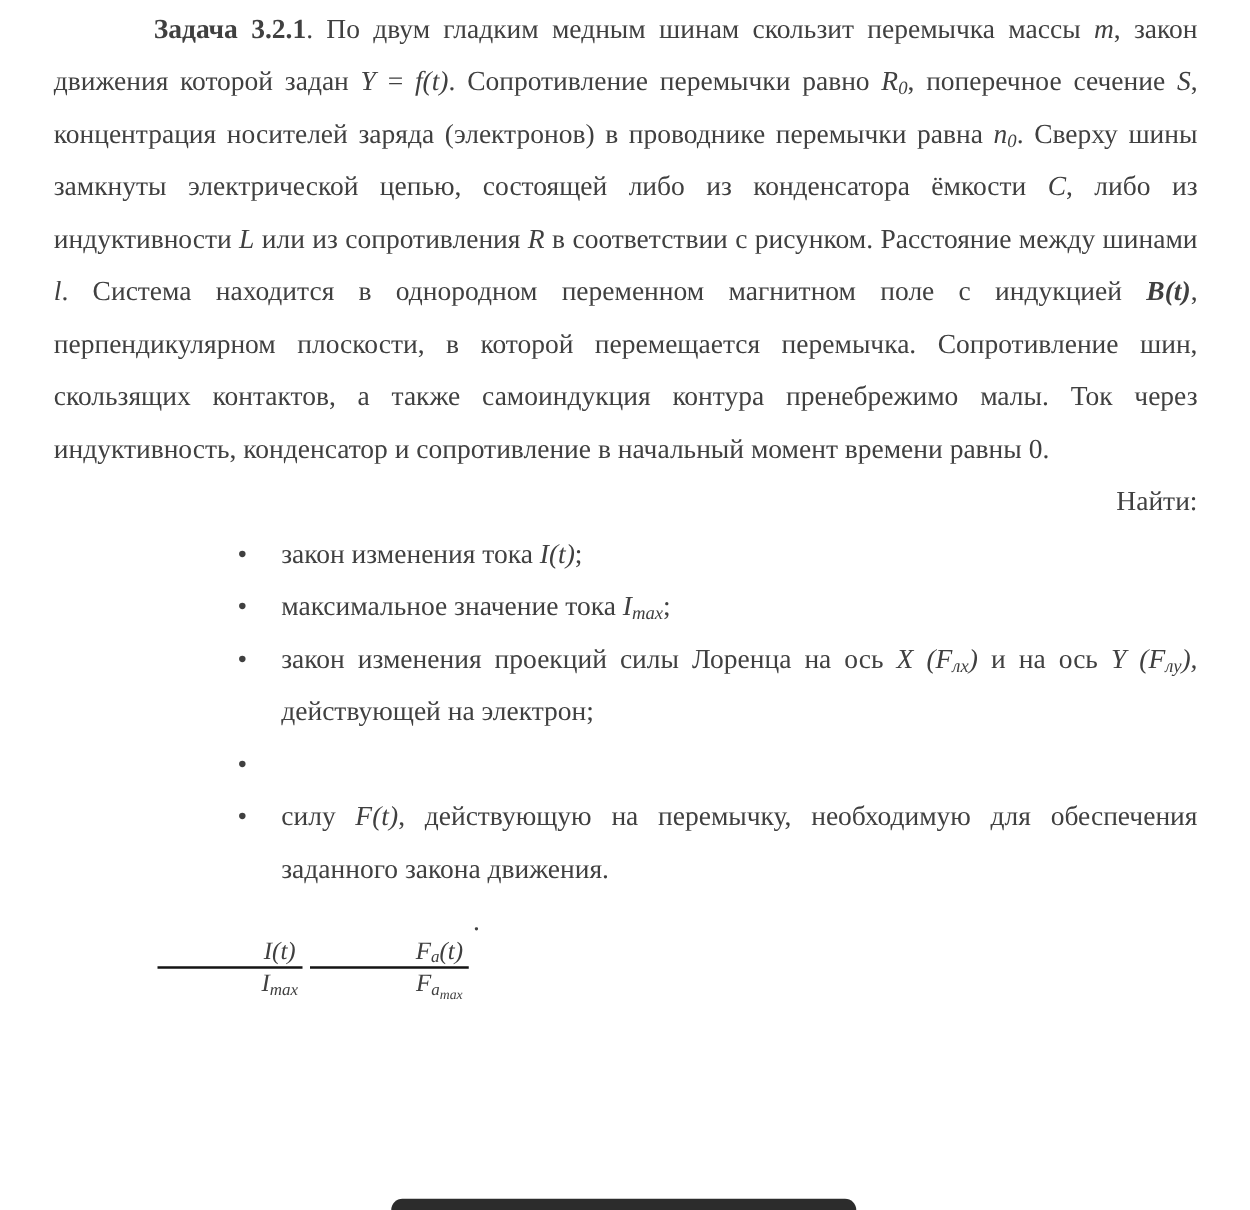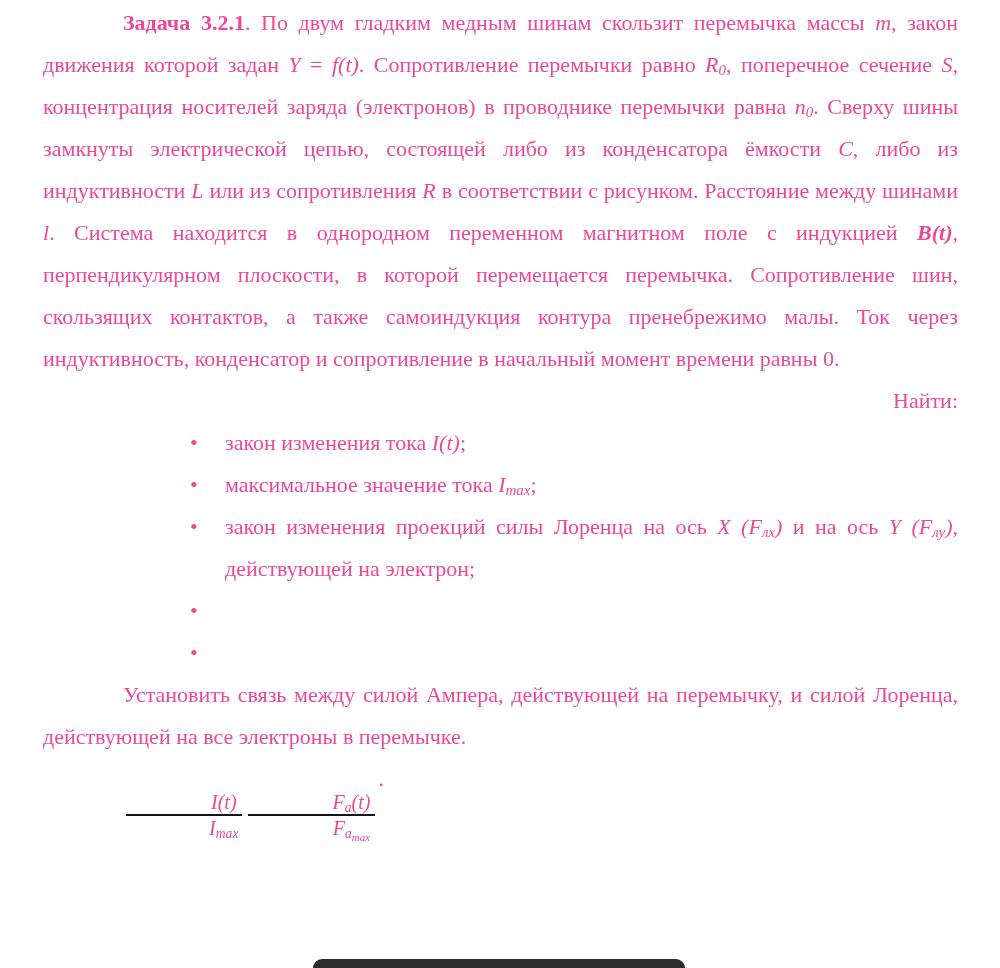--- a/index.html
+++ b/index.html
@@ -5,21 +5,21 @@
   html, body { margin: 0; padding: 0; background: #ffffff; }
   .page {
     position: relative;
     width: 1000px;
     height: 968px;
     background: #ffffff;
     overflow: hidden;
     font-family: "Liberation Serif", serif;
     font-size: 22px;
     line-height: 42px;
-    color: #ec4899;
+    color: #404040;
   }
   .flow {
     position: absolute;
     left: 43px;
     top: 2px;
     width: 915px;
   }
   p.para {
     margin: 0;
     text-align: justify;
@@ -94,24 +94,24 @@
       </div>
       <div class="li">
         <span class="marker">•</span>
         <div class="li-text"><span>закон изменения проекций силы Лоренца на ось </span><span class="it">X</span><span class="it"> (</span><span class="it">F</span><span class="it sb1">лх</span><span class="it">)</span><span> и на ось </span><span class="it">Y</span><span class="it"> (</span><span class="it">F</span><span class="it sb1">лу</span><span class="it">),</span><span> действующей на электрон;</span></div>
       </div>
       <div class="li">
         <span class="marker">•</span>
       </div>
       <div class="li">
         <span class="marker">•</span>
+        <div class="li-text"><span>силу </span><span class="it">F(t)</span><span>, действующую на перемычку, необходимую для обеспечения заданного закона движения.</span></div>
       </div>
     </div>
 
-    <p class="para"><span>Установить связь между силой Ампера, действующей на перемычку, и силой Лоренца, действующей на все электроны в перемычке.</span></p>
 
     <p class="para"><span class="frac">
           <span class="num"><span class="it">I(t)</span></span>
           <span class="den"><span class="it">I</span><span class="it sb1">max</span></span>
         </span><span class="frac">
           <span class="num"><span class="it">F</span><span class="it sb1">a</span><span class="it">(t)</span></span>
           <span class="den"><span class="it">F</span><span class="it sb1">a</span><span class="it sb2">max</span></span>
         </span><span>.</span></p>
 
   </div>

